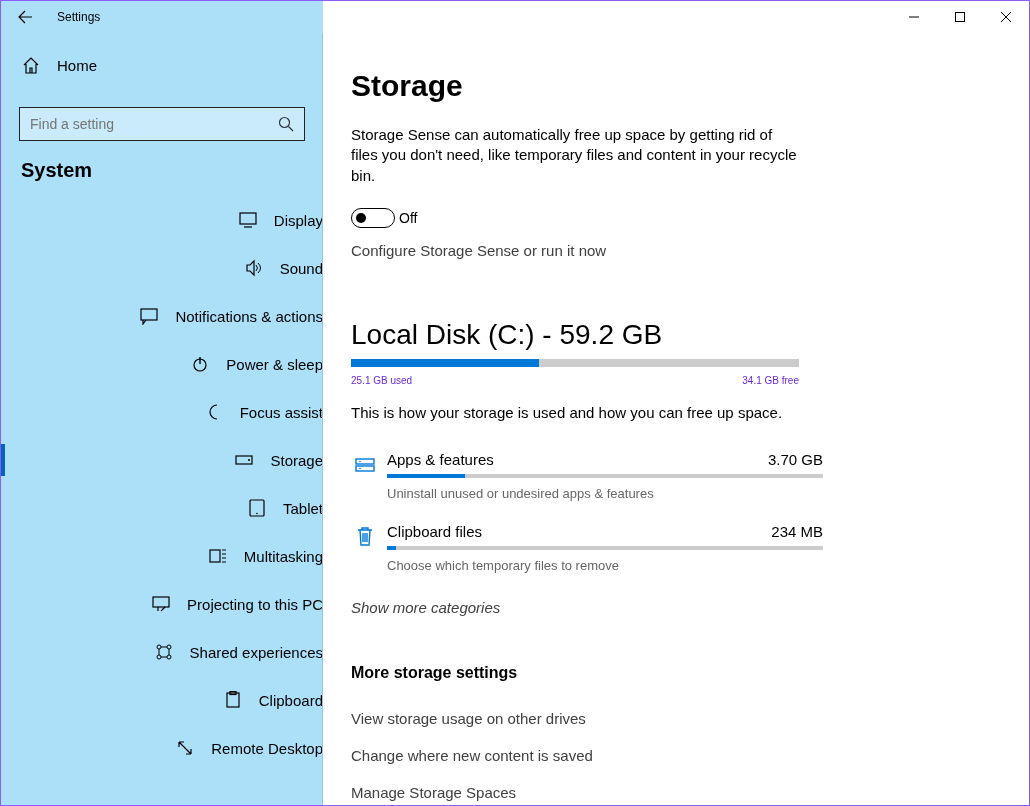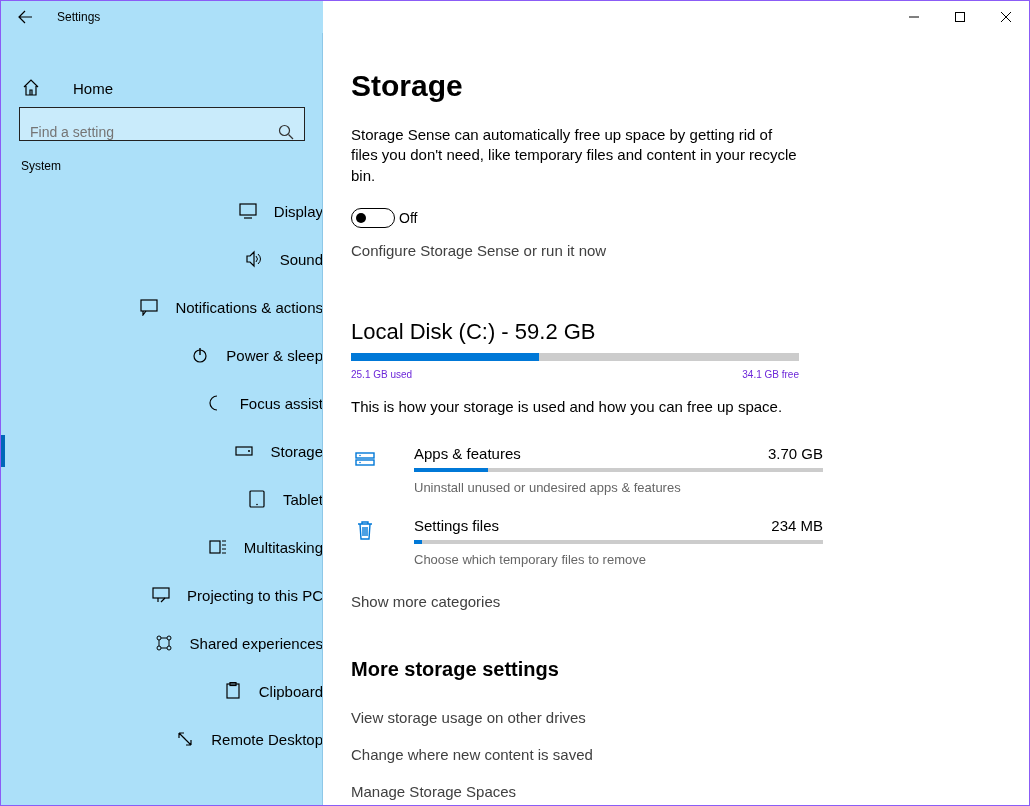--- a/index.html
+++ b/index.html
@@ -58,46 +58,46 @@
   }
   .sidebar {
     width: 322px;
     background: #ace0f9;
     padding-top: 24px;
     overflow-y: auto;
     position: relative;
   }
   .home-item {
     height: 40px;
-    display: flex; align-items: flex-end;
+    display: flex; align-items: flex-start;
     padding-left: 20px;
     cursor: pointer;
-    gap: 32px;
+    gap: 16px;
     margin-bottom: 10px;
   }
   .home-item .icon-slot { width:20px; display:flex; align-items:center; justify-content:center; }
   .home-item span.lbl { font-size: 15px; }
   .search-box {
     margin: 0 18px 18px 18px;
     height: 34px;
     border: 1px solid #222;
     background: rgba(255,255,255,0.35);
     display: flex;
-    align-items: flex-end;
+    align-items: center;
     padding: 0 10px;
   }
   .search-box input {
     flex: 1; background: transparent; border: none; outline: none;
     font-size: 14px; color: #333;
   }
   .search-box .search-icon { width:16px; height:16px; color:#333; }
   .category-header {
     padding: 0 20px 14px 20px;
-    font-weight: 400;
-    font-size: 12px;
+    font-weight: 700;
+    font-size: 20px;
   }
   .nav-list { display:flex; flex-direction:column; }
   .nav-item {
     height: 48px;
     display: flex; align-items:center;
     padding-left: 20px;
     gap: 16px;
     cursor: pointer; position: relative;
     font-size: 15px;
     justify-content: flex-end;
@@ -141,44 +141,44 @@
   }
   .toggle .knob {
     width:10px; height:10px; border-radius:50%;
     background:#000; position:absolute; left:4px; top:4px;
   }
   .link {
     color: #404040;
     cursor: pointer;
     font-size: 15px;
   }
-  .link.mt { margin-top: 12px; display:inline-block; }
+  .link.mt { margin-top: 12px; display:inline-block;font-style:italic; }
   .section-title {
-    font-size: 22px;
+    font-size: 28px;
     font-weight: 400;
     margin-top: 60px;
     margin-bottom: 8px;
   }
-  .section-title.more { margin-top:48px; font-weight:600; font-size:20px; }
+  .section-title.more { margin-top:48px; font-weight:600; font-size:16px; }
   .disk-bar {
     width: 448px; height:8px; background:#ccc; display:flex;
     margin-bottom:8px;
   }
   .disk-bar .used { background:#0078d7; }
   .disk-meta {
     width:448px; display:flex; justify-content:space-between;
     color:#6d28d9; font-size:10px;
     margin-bottom: 18px;
   }
   .disk-desc { font-size:15px; margin-bottom: 22px; }
   .cat-row {
     display:flex; align-items:flex-start;
     width:472px;
     padding: 8px 0 14px 0;
-    cursor:pointer; gap: 35px;
+    cursor:pointer; gap: 8px;
   }
   .cat-row .icon-slot {
     width: 28px; display:flex; justify-content:center; padding-top:2px;
     color:#0078d7;
   }
   .cat-body { flex:1; }
   .cat-head {
     display:flex; justify-content:space-between;
     font-size:15px; margin-bottom:6px;
   }
@@ -407,21 +407,21 @@
       </div>
 
       <div class="cat-row">
         <span class="icon-slot">
           <svg width="22" height="22" viewBox="0 0 22 22">
               <path d="M4 5 H18 M8 5 V3 H14 V5 M6 5 L7 20 H15 L16 5 M9 8 V17 M11 8 V17 M13 8 V17" stroke="currentColor" stroke-width="1.4" fill="none"></path>
             </svg>
         </span>
         <div class="cat-body">
           <div class="cat-head">
-            <span>Settings files</span>
+            <span>Clipboard files</span>
             <span>234 MB</span>
           </div>
           <div class="cat-bar">
               <div class="fill" style="width:2%"></div>
             </div>
           <div class="cat-sub">Choose which temporary files to remove</div>
         </div>
       </div>
 
       <span class="link mt">Show more categories</span>

